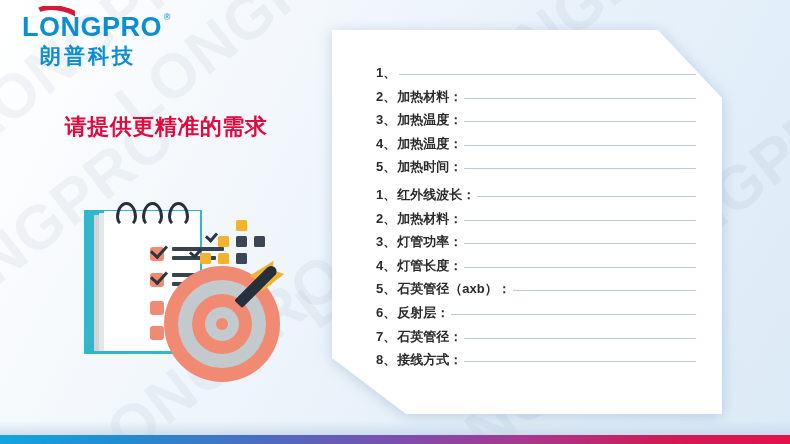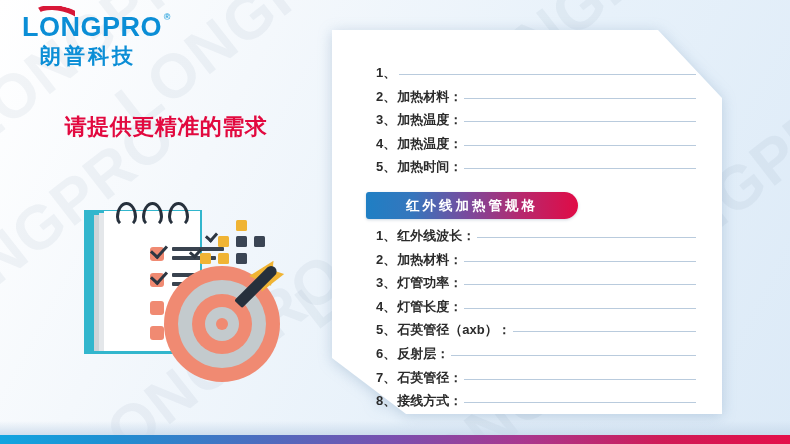--- a/index.html
+++ b/index.html
@@ -376,21 +376,20 @@
           <span class="form-label">加热温度：</span>
           <span class="form-rule"></span>
         </div>
         <div class="form-row">
           <span class="form-num">5、</span>
           <span class="form-label">加热时间：</span>
           <span class="form-rule"></span>
         </div>
       </div>
 
-      <div class="banner">红外线加热管规格</div>
 
       <div class="group2">
         <div class="form-row">
           <span class="form-num">1、</span>
           <span class="form-label">红外线波长：</span>
           <span class="form-rule"></span>
         </div>
         <div class="form-row">
           <span class="form-num">2、</span>
           <span class="form-label">加热材料：</span>

